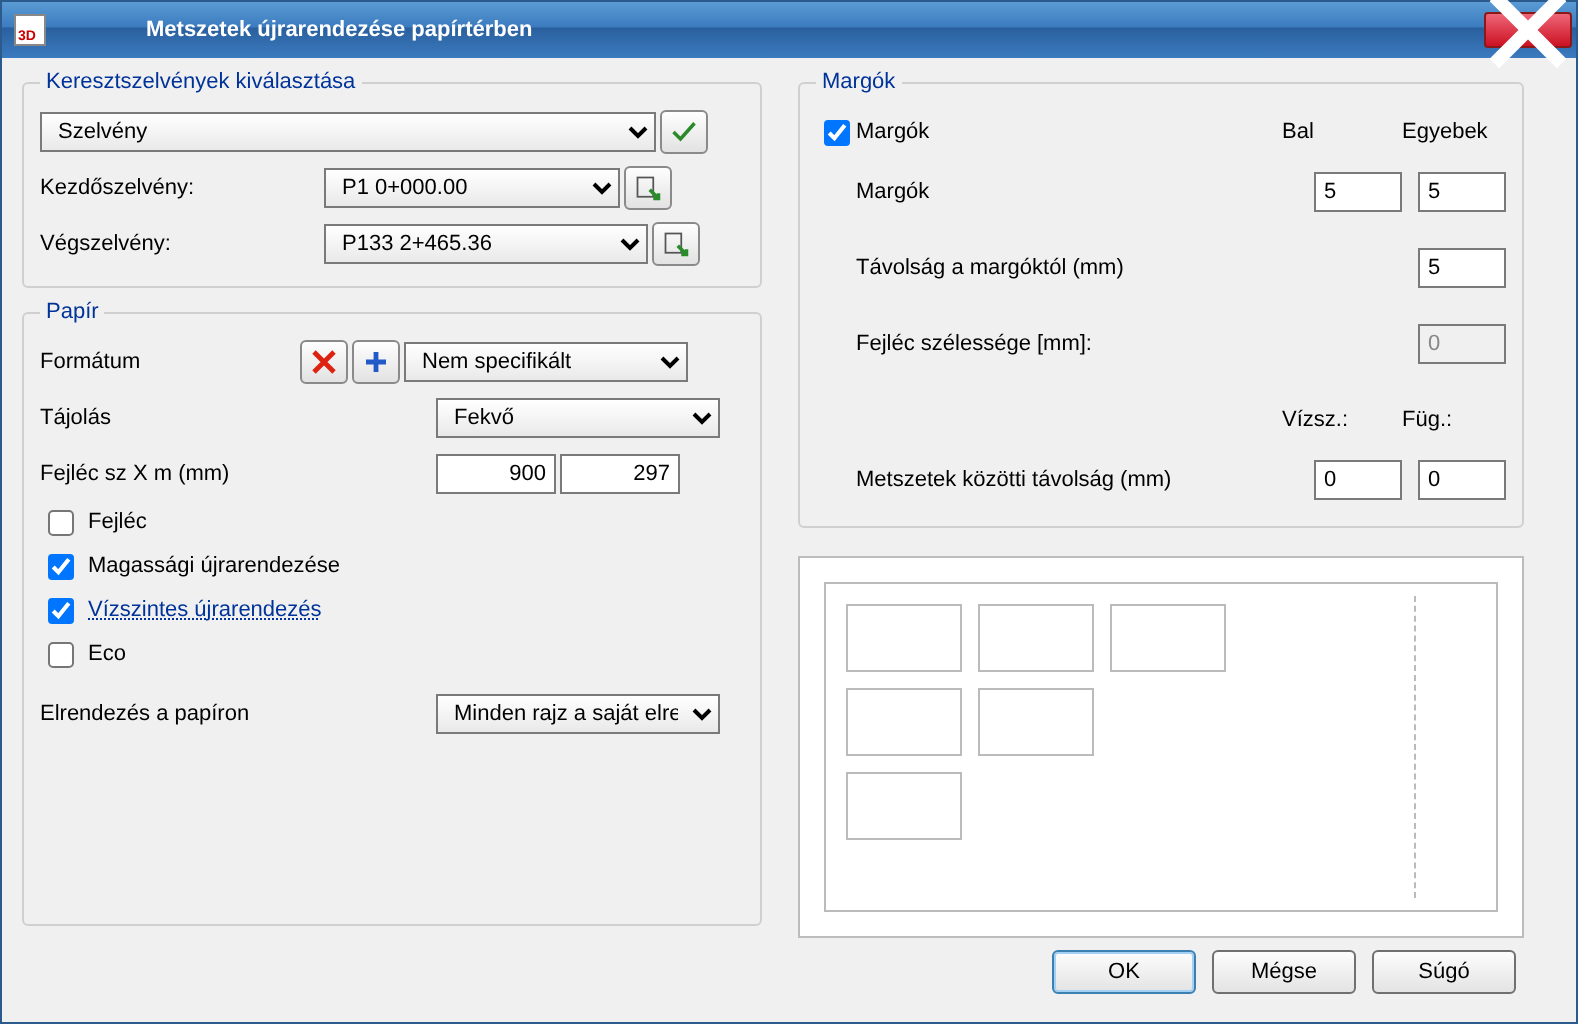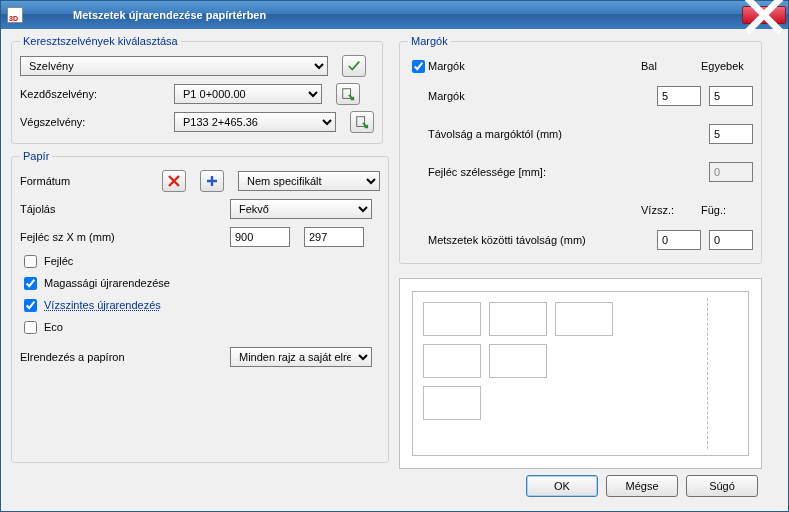--- a/index.html
+++ b/index.html
@@ -8,30 +8,30 @@
   .titlebar { height: 28px; background: linear-gradient(to bottom, #5a9bd4 0%, #3b7bbf 45%, #2a5f9e 46%, #3b7bbf 100%); display: flex; align-items: center; padding: 0 2px 0 6px; color: #fff; font-weight: bold; }
   .titlebar .ico { width: 16px; height: 16px; background: #fff; border: 1px solid #888; margin-right: 6px; font-size: 7px; color:#c00; display:flex; align-items:flex-end; justify-content:flex-start; padding-left:1px;}
   .titlebar .title { flex: 1; padding-left: 44px; }
   .closebtn { width: 44px; height: 18px; background: linear-gradient(to bottom,#e67,#c12); border: 1px solid #8a1a1a; border-radius: 2px; color:#fff; display:flex; align-items:center; justify-content:center; font-weight:bold; font-size:10px; cursor:pointer;}
   .body { flex: 1; padding: 6px 26px 8px 10px; display: flex; flex-direction: column; }
   .cols { flex:1; display:flex; gap: 18px; }
   .left { width: 370px; display:flex; flex-direction:column; }
   .right { flex:1; display:flex; flex-direction:column; }
   fieldset.group { border:1px solid #d0d0d0; border-radius:3px; padding: 4px 8px 8px 8px; margin:0 0 6px 0; }
   fieldset.group > legend { color:#003399; padding:0 3px; }
-  .row { display:flex; align-items:center; height:26px; gap:14px; margin-top:2px;}
+  .row { display:flex; align-items:center; height:26px; gap:2px; margin-top:2px;}
   .lbl { color:#000; }
   select, input[type=text] { border:1px solid #7a7a7a; background:#fff; height:20px; padding:1px 4px; }
   select { background: linear-gradient(#fff,#e9e9e9); }
   .sel-wide { width: 308px; }
   .iconbtn { width:24px; height:22px; border:1px solid #8a8a8a; border-radius:3px; background:linear-gradient(#fefefe,#e2e2e2); display:flex; align-items:center; justify-content:center; cursor:pointer;}
   .iconbtn svg { width:14px; height:14px; }
   .chk { display:flex; align-items:center; gap:4px; height:22px; }
   .chk input { width:13px; height:13px; }
-  .num { width:48px; text-align:left; }
+  .num { width:48px; text-align:right; }
   .preview { border:1px solid #bdbdbd; flex:1; margin-top:8px; background:#fff; padding:12px; }
   .sheet { border:1px solid #bbb; width:100%; height:100%; position:relative; padding:10px; }
   .sheet .mline { position:absolute; right:40px; top:6px; bottom:6px; border-right:1px dashed #bbb; }
   .srow { display:flex; gap:8px; margin-bottom:8px;}
   .rect { width:58px; height:34px; border:1px solid #bbb; background:#fff;}
   .footer { height:34px; display:flex; justify-content:flex-end; align-items:center; gap:8px; padding-right:4px;}
   .btn { min-width:72px; height:22px; border:1px solid #707070; border-radius:3px; background:linear-gradient(#fdfdfd,#e3e3e3); cursor:pointer; }
   .btn.primary { border:1px solid #3c7fb1; box-shadow:0 0 0 1px #a3d1f5 inset; }
   .link { color:#003399; text-decoration: underline dotted; }
   .rlabel { width:150px; }

